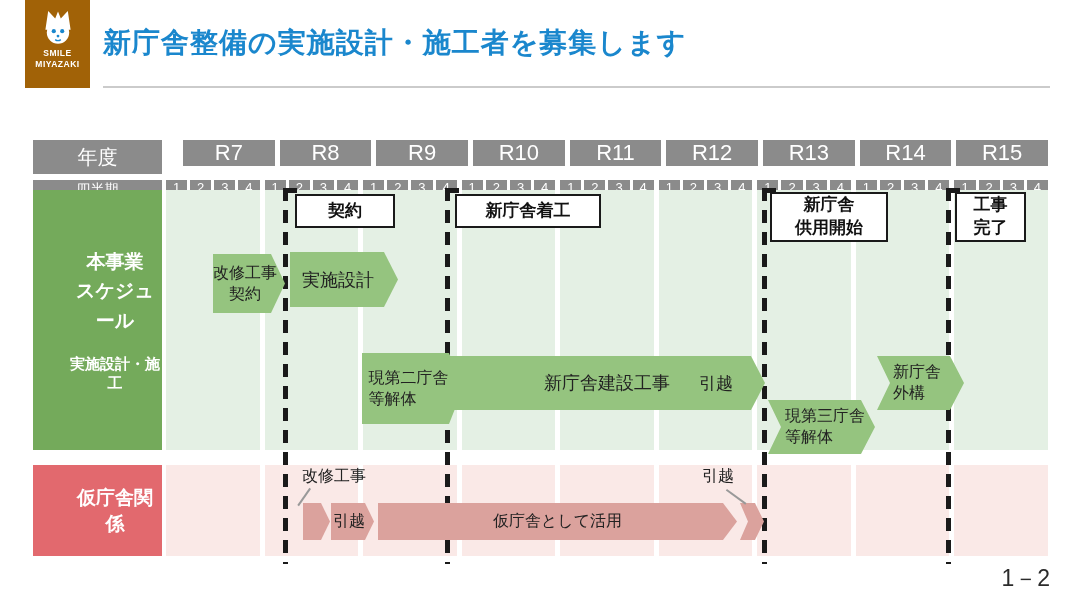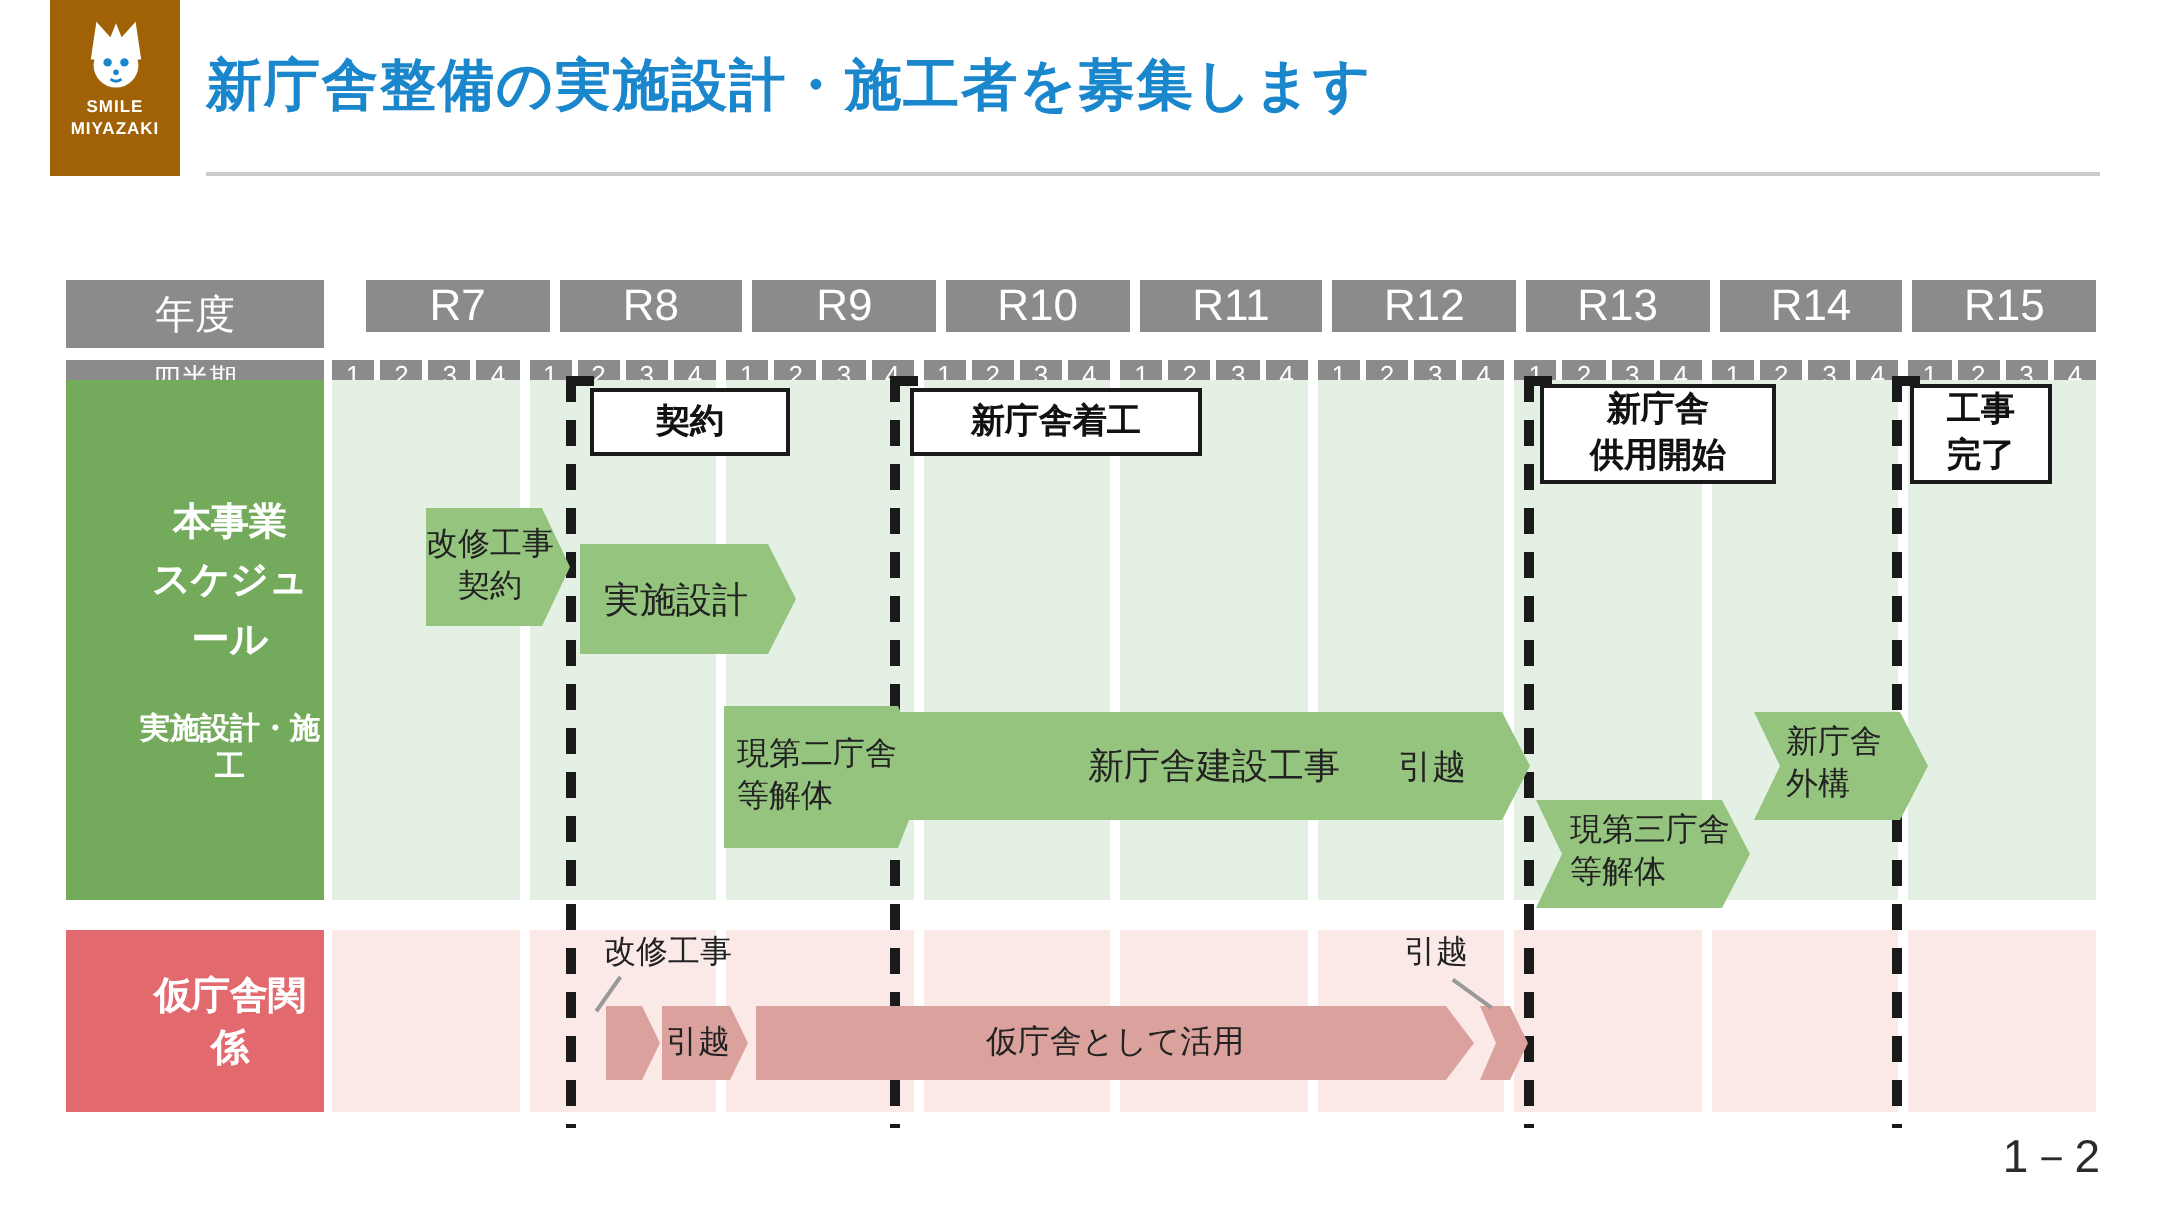--- a/index.html
+++ b/index.html
@@ -209,21 +209,21 @@
   </div>
   <div class="milestone" style="left:955px; top:192px; width:71px; height:50px;">
     <span>工事</span>
     <span>完了</span>
   </div>
 
   <div class="shape g tip two-line" style="left:213px; top:254px; width:72px; height:59px; flex-direction:column; padding-right:8px;">
     <span>改修工事</span>
     <span>契約</span>
   </div>
-  <div class="shape g tip" style="left:290px; top:272px; width:108px; height:55px; font-size:18px; padding-right:12px;">
+  <div class="shape g tip" style="left:290px; top:252px; width:108px; height:55px; font-size:18px; padding-right:12px;">
     <span>実施設計</span>
   </div>
 
   <div class="shape g tip outlined two-line" style="left:362px; top:353px; width:101px; height:71px; z-index:3; justify-content:center;">
     <div style="margin-left:-8px; text-align:left;">
       <div>現第二庁舎</div>
       <div>等解体</div>
     </div>
   </div>
 

